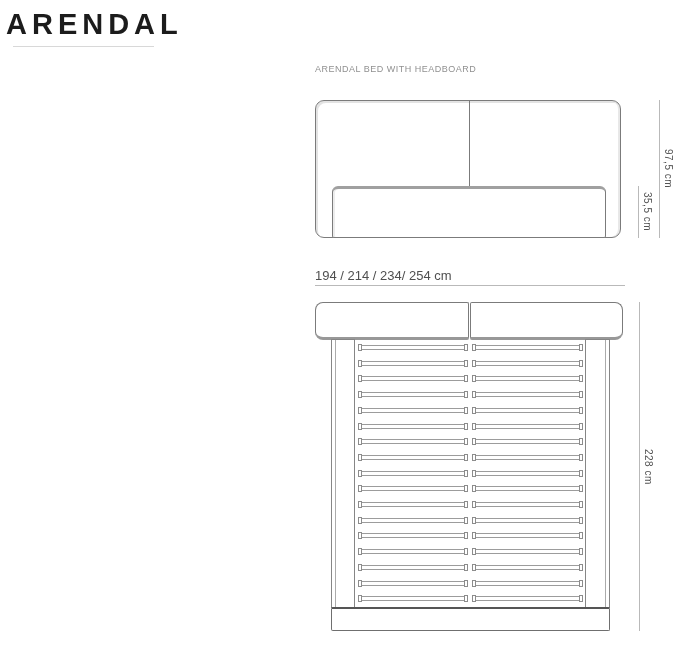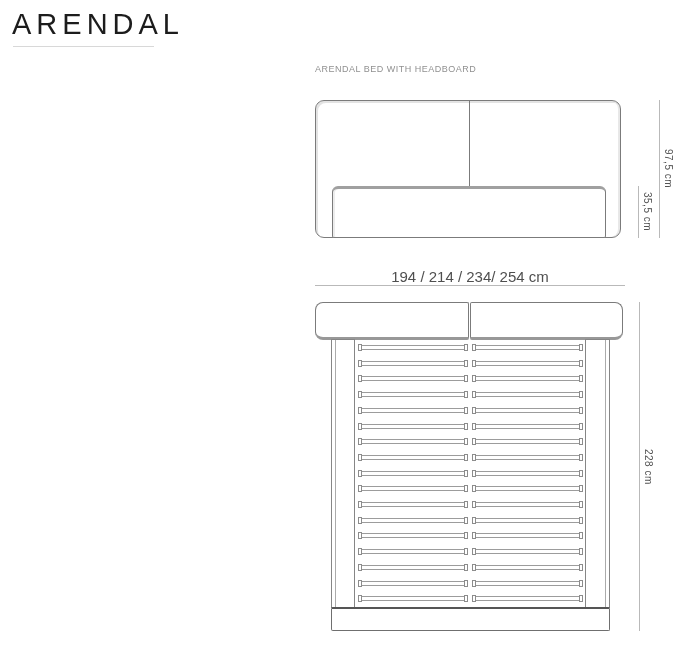--- a/index.html
+++ b/index.html
@@ -12,21 +12,21 @@
     --brand-color:#1c1c1c;
     --muted-text:#909090;
     --rule-color:#d8d8d8;
   }
   *{box-sizing:border-box;margin:0;padding:0;}
   html,body{background:#fff;}
   body{font-family:"Liberation Sans","DejaVu Sans",sans-serif;}
   .page{position:relative;width:690px;height:650px;background:#ffffff;overflow:hidden;}
 
   
-  .brand-title{position:absolute;left:12px;top:8px;font-size:29px;font-weight:400;
+  .brand-title{position:absolute;left:6px;top:8px;font-size:29px;font-weight:700;
     letter-spacing:5px;color:var(--brand-color);}
   .brand-underline{position:absolute;left:13px;top:46px;width:141px;height:1px;background:var(--rule-color);}
 
   
   .product-label{position:absolute;left:315px;top:64px;font-size:9px;letter-spacing:0.5px;
     color:var(--muted-text);}
 
   
   .hb-front{position:absolute;left:315px;top:100px;width:306px;height:138px;
     border:1.5px solid var(--line-color);border-radius:9px;background:#fff;
@@ -42,22 +42,22 @@
   .dim-line-h{position:absolute;height:1px;background:var(--dim-line-color);}
   .dim-label-v{position:absolute;writing-mode:vertical-rl;display:flex;align-items:center;
     justify-content:center;font-size:10px;letter-spacing:0.5px;color:var(--dim-text-color);
     white-space:nowrap;width:12px;}
   .dim-line-97{left:659px;top:100px;height:138px;}
   .dim-label-97{left:662px;top:100px;height:138px;}
   .dim-line-35{left:638px;top:186px;height:52px;}
   .dim-label-35{left:641px;top:186px;height:52px;}
 
   
-  .dim-label-width{position:absolute;left:315px;top:268px;width:310px;text-align:center;
-    font-size:15px;color:#4f4f4f;}
+  .dim-label-width{position:absolute;left:315px;top:268px;width:310px;
+    font-size:13px;color:#4f4f4f;}
   .dim-line-width{left:315px;top:285px;width:310px;}
 
   .hb-top{position:absolute;top:302px;height:38px;background:#fff;
     border:1.4px solid var(--line-color);border-bottom:3px solid var(--shadow-color);}
   .hb-top-left{left:315px;width:154px;border-radius:8px 2px 2px 8px;}
   .hb-top-right{left:470px;width:153px;border-radius:2px 8px 8px 2px;}
 
   .rail{position:absolute;top:339px;height:269px;background:#fff;border:1px solid #868686;}
   .rail-left{left:331px;width:24px;}
   .rail-right{left:585px;width:25px;}

